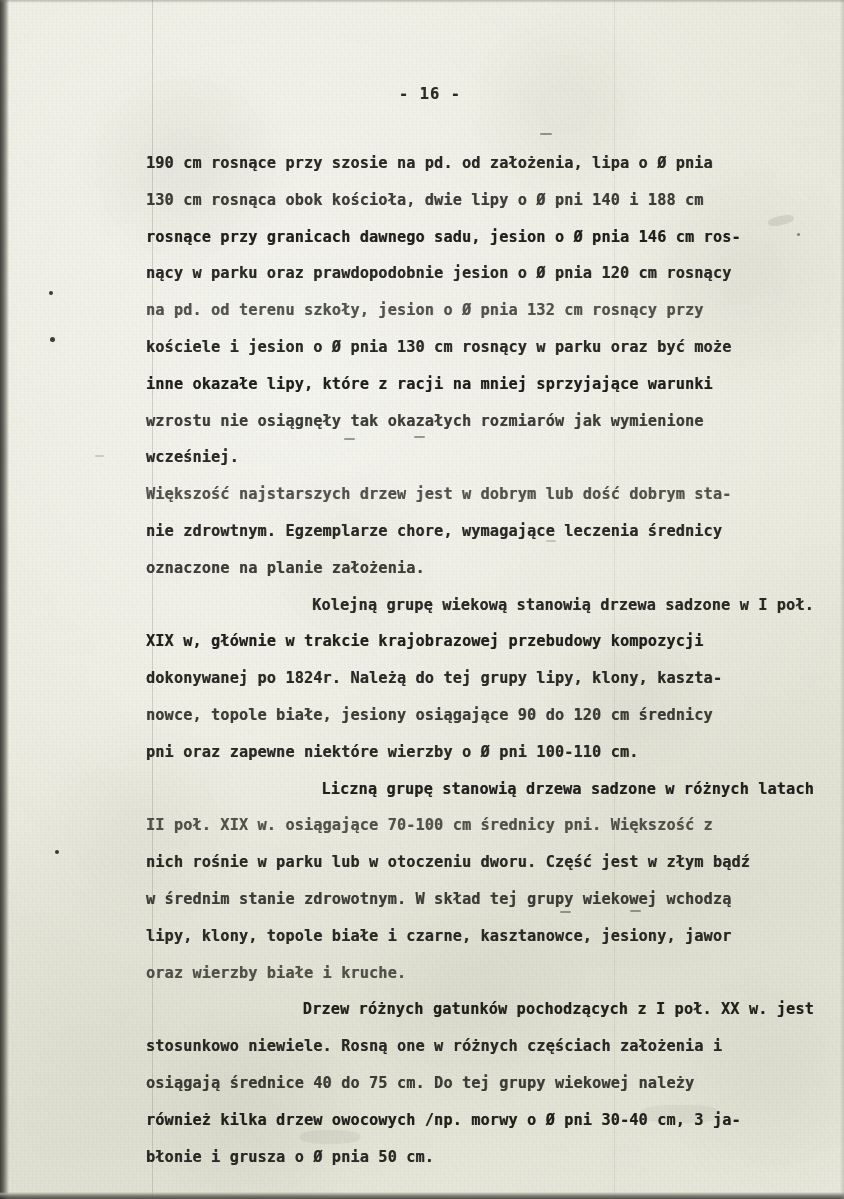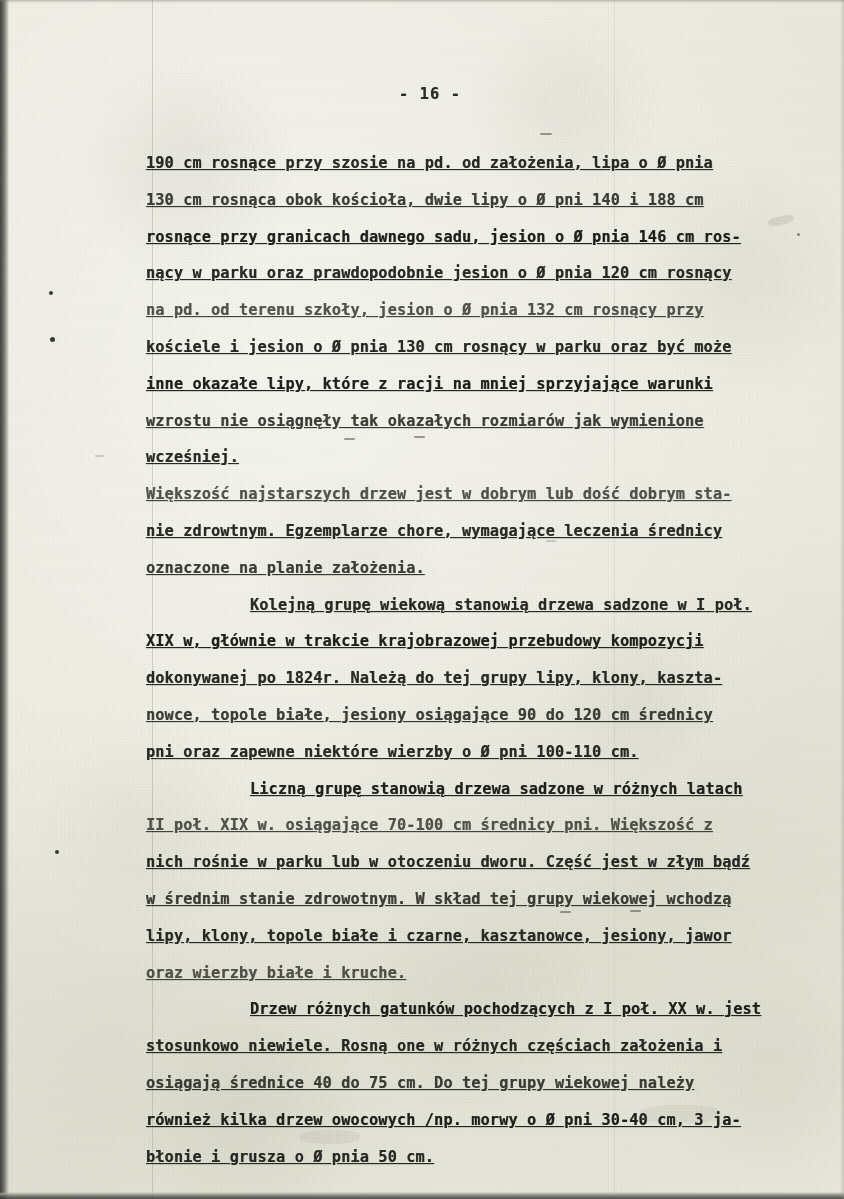--- a/index.html
+++ b/index.html
@@ -112,37 +112,36 @@
     letter-spacing: 1.2px;
     color: #2a2a26;
     padding-left: 24px;
   }
 
   .body-text {
     position: absolute;
     top: 145px;
     left: 146px;
     width: 668px;
-    text-decoration: underline;
   }
 
   .line {
     height: 36.8px;
     line-height: 36.8px;
     white-space: pre;
     font-size: 15.2px;
   }
 
   
   .ink-a { opacity: 0.97; }
   .ink-b { opacity: 0.90; color:#2b2b26; }
   .ink-c { opacity: 0.83; color:#34342e; }
   .ink-d { opacity: 1.0; color:#1f1f1b; }
 
-  .indent { padding-left: 104px; }
+  .indent { padding-left: 104px; text-align: right; }
 
   
   .speck {
     position: absolute;
     background: #1b1b18;
     border-radius: 50%;
     opacity: 0.85;
   }
   .smudge {
     position: absolute;

